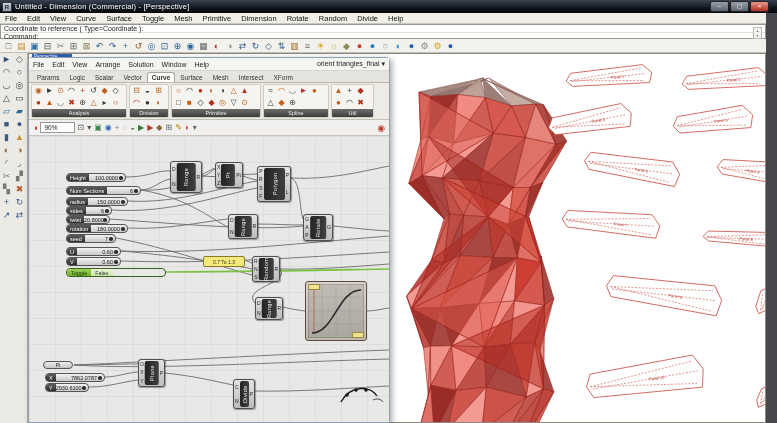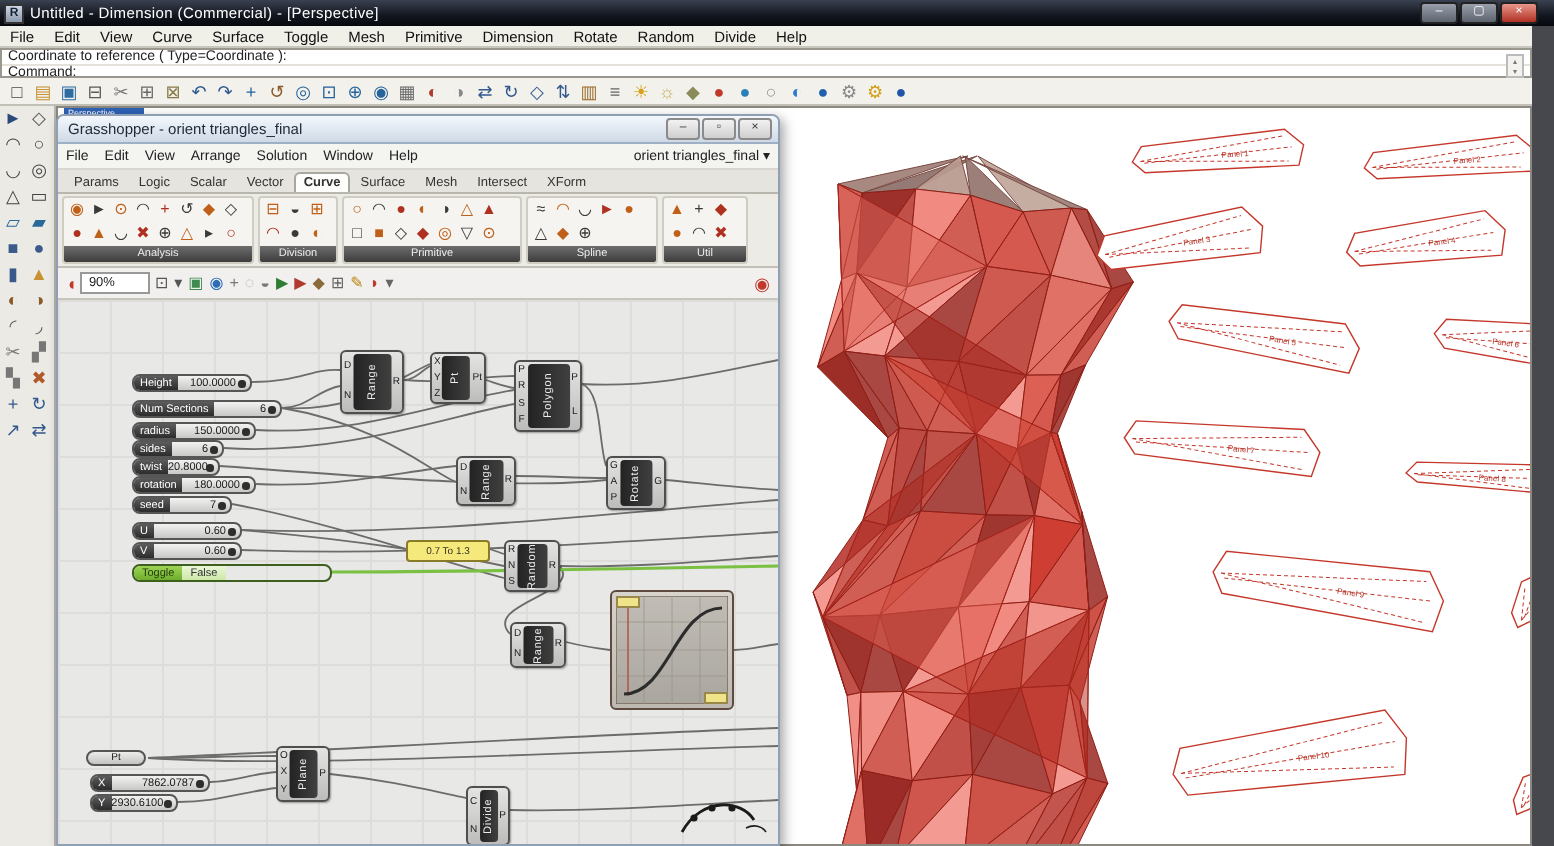--- a/index.html
+++ b/index.html
@@ -380,28 +380,20 @@
         <g transform="translate(228,342) rotate(-55)">
           <polygon points="-13.0,1.0 -8.0,-4.5 4.0,-7.0 13.0,-1.1 10.0,5.9 -7.0,4.8" fill="#ffffff" stroke="#c5372a" stroke-width="0.7"></polygon>
           <path d="M-9,1 L3,-4.760000000000001 M-9,1 L5,4.2 M-7,1.4000000000000001 L7,-0.7000000000000001" stroke="#c5372a" stroke-width="0.5" fill="none" stroke-dasharray="2 1.5"></path>
         </g>
       </svg>
   </div>
 
   <div class="edge"></div>
 
   <div class="gh">
-    <div class="ghtitle">
-      <span>Grasshopper - orient triangles_final</span>
-      <div class="ghbtns">
-          <span>–</span>
-          <span>▫</span>
-          <span>×</span>
-        </div>
-    </div>
 
     <div class="ghmenu">
 
       <span class="mi-holder" style="display:flex">
           <span class="mi">File</span>
           <span class="mi">Edit</span>
           <span class="mi">View</span>
           <span class="mi">Arrange</span>
           <span class="mi">Solution</span>
           <span class="mi">Window</span>

